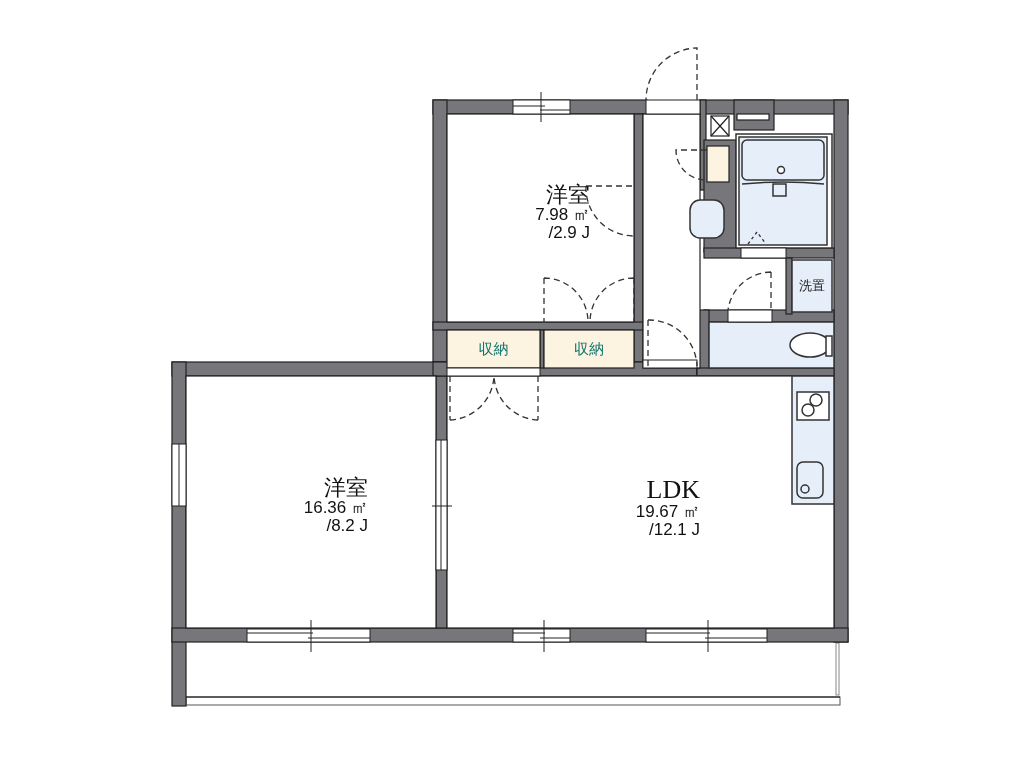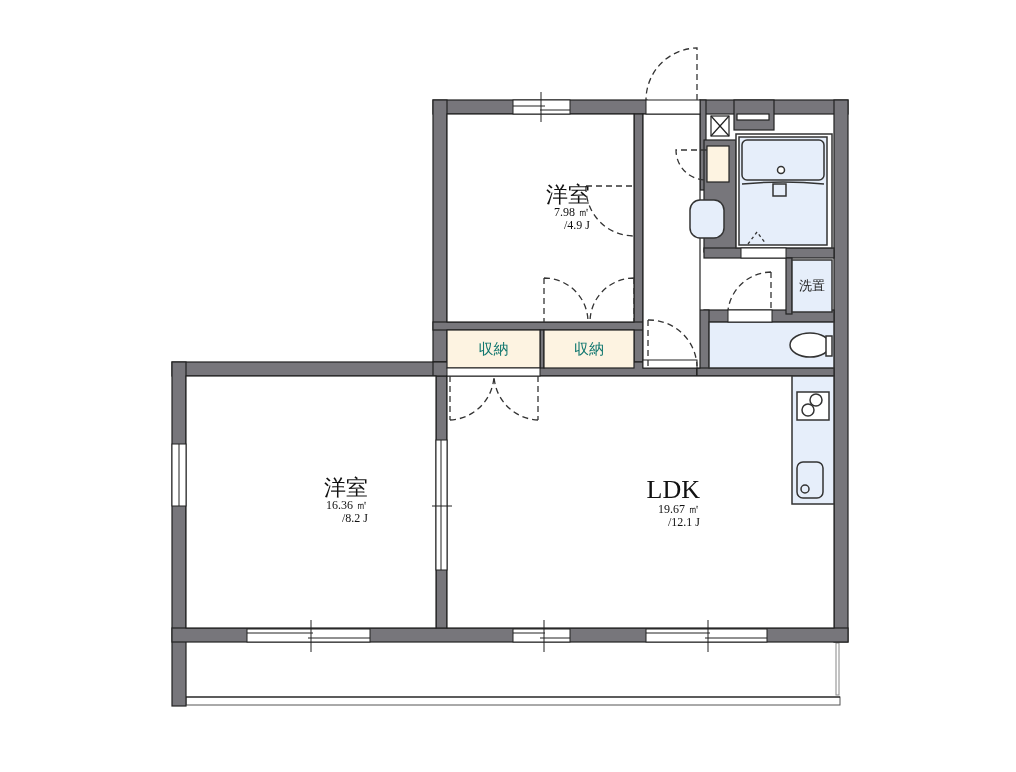--- a/index.html
+++ b/index.html
@@ -1,21 +1,21 @@
 <!DOCTYPE html>
 <html><head>
 <meta charset="utf-8">
 <style>
   html, body { margin:0; padding:0; background:#ffffff; }
   body { width:1016px; height:772px; position:relative; overflow:hidden;
          font-family:"Liberation Sans", "DejaVu Sans", sans-serif; }
   #plan { position:absolute; left:0; top:0; }
   .label { position:absolute; text-align:right; color:#111; line-height:1.05; }
   .room-name { font-size:22px; font-family:"DejaVu Sans", sans-serif; }
-  .room-area { font-size:12px;font-family:Liberation Serif, serif; }
+  .room-area { font-size:17px; }
   .closet-label { position:absolute; font-size:15px; font-family:"DejaVu Sans", sans-serif; color:#0f766e; text-align:center; }
   .wash-label { position:absolute; font-size:13px; font-family:"DejaVu Sans", sans-serif; color:#222; text-align:center; }
 </style>
 </head>
 <body>
 
 <svg id="plan" width="1016" height="772" viewBox="0 0 1016 772">
 
   <g>
     <rect x="186" y="640" width="656" height="60" fill="#fff"></rect>
@@ -135,21 +135,21 @@
     <path d="M707 150 L676 150 A30 30 0 0 0 707 180"></path>
     <path d="M648 320 L648 366 M648 320 A48 48 0 0 1 697 366"></path>
     <path d="M771 272 L771 310 M771 272 A44 44 0 0 0 728 310"></path>
     <path d="M748 244 L757 232 L766 244" stroke-dasharray="3,3"></path>
   </g>
 </svg>
 
 <div class="label" style="left:480px;top:183px;width:110px;">
   <div class="room-name">洋室</div>
   <div class="room-area">7.98 ㎡</div>
-  <div class="room-area">/4.9 J</div>
+  <div class="room-area">/2.9 J</div>
 </div>
 
 <div class="label" style="left:258px;top:476px;width:110px;">
   <div class="room-name">洋室</div>
   <div class="room-area">16.36 ㎡</div>
   <div class="room-area">/8.2 J</div>
 </div>
 
 <div class="label" style="left:590px;top:476px;width:110px;">
   <div class="room-name" style="font-size:26px;font-family:Liberation Serif, serif;">LDK</div>

